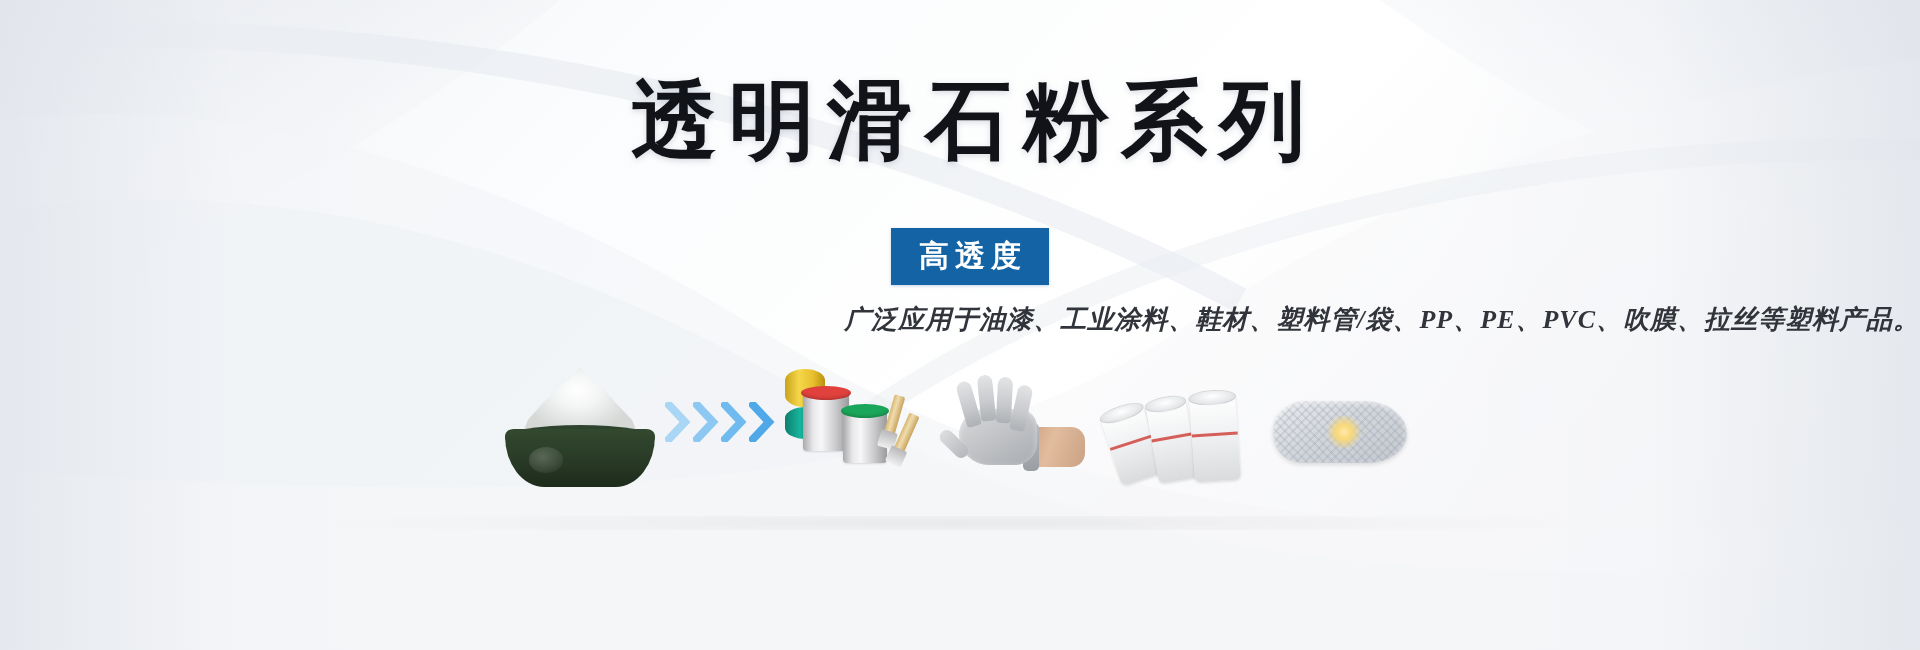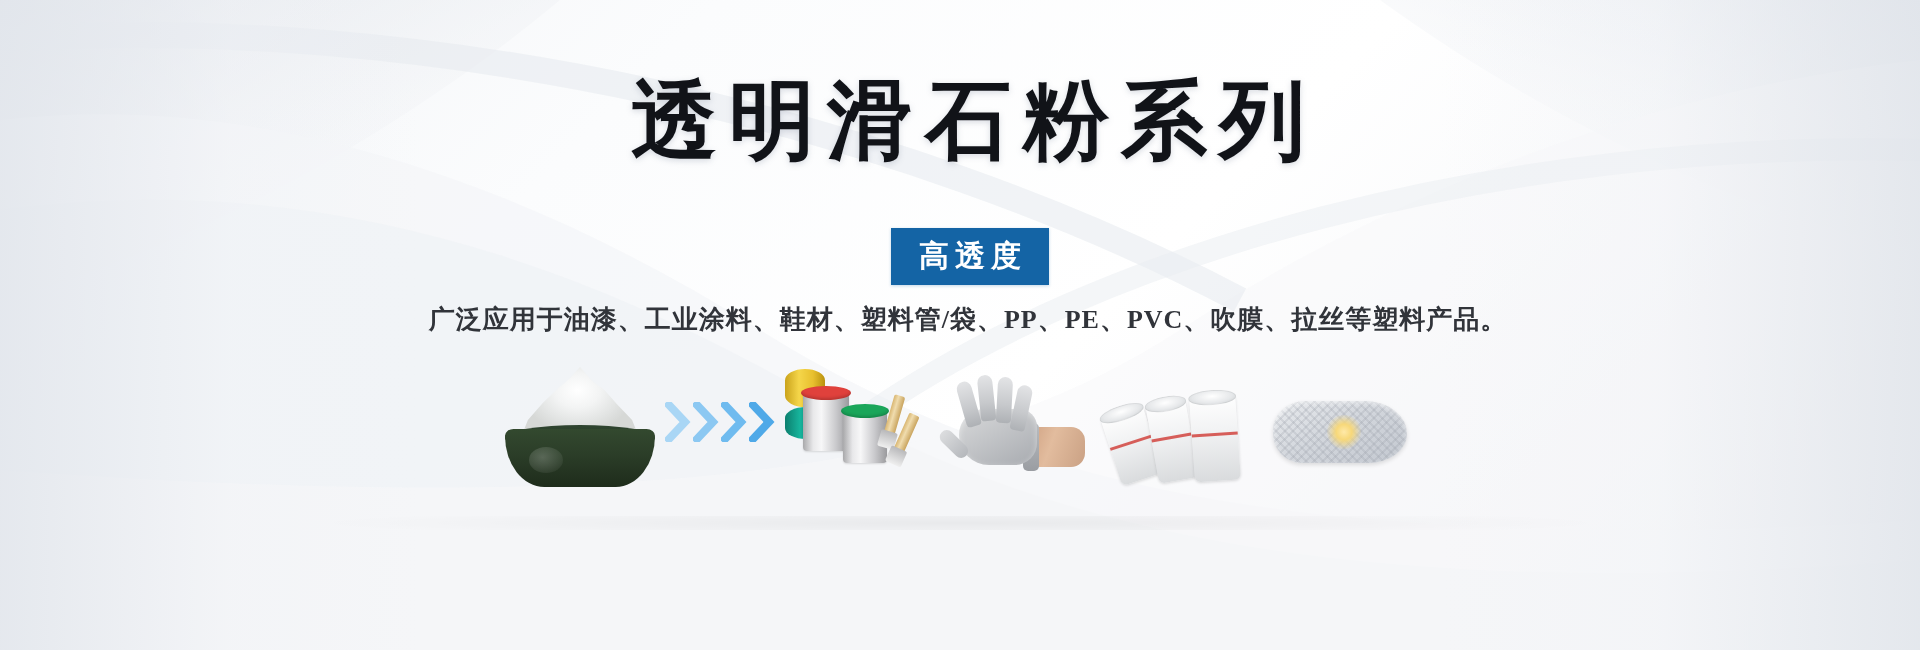--- a/index.html
+++ b/index.html
@@ -82,27 +82,28 @@
     padding: 9px 22px 10px 28px;
     line-height: 1.25;
     white-space: nowrap;
     box-shadow: 0 1px 3px rgba(20,100,165,0.25);
   }
 
   .subtitle {
     position: absolute;
     left: 16px; right: 0;
     top: 302px;
-    text-align: center;
+    text-align: right;
     font-family: "Liberation Serif", "DejaVu Serif", serif;
     font-size: 26px;
     font-weight: 700;
     letter-spacing: 1px;
     color: #31343a;
     white-space: nowrap;
+    font-style: italic;
   }
 
   .product-row {
     position: absolute;
     left: 0; right: 0;
     top: 352px;
     height: 140px;
     display: flex;
     justify-content: center;
     align-items: center;

